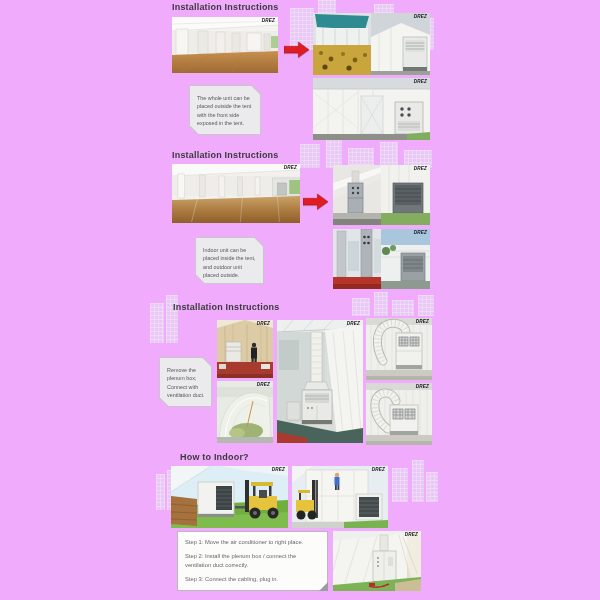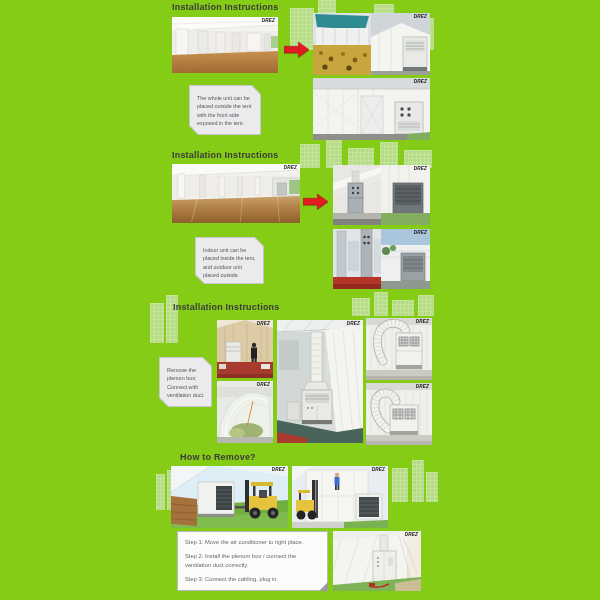--- a/index.html
+++ b/index.html
@@ -1,16 +1,16 @@
 <!DOCTYPE html>
 <html><head>
 <meta charset="utf-8">
 <style>
   html,body{margin:0;padding:0;background:#fff;}
-  .canvas{position:relative;width:600px;height:600px;background:#84cc16;overflow:hidden;
+  .canvas{position:relative;width:600px;height:600px;background:#f0abfc;overflow:hidden;
           font-family:"Liberation Sans",sans-serif;}
   .sec-title{position:absolute;font-size:9px;font-weight:bold;color:#3b3b3b;letter-spacing:.2px;z-index:3;}
   .photo{position:absolute;overflow:hidden;z-index:2;background:#f0f0ee;}
   .photo svg{display:block;width:100%;height:100%;}
   .logo{position:absolute;top:2px;right:3px;font-size:4.6px;font-weight:bold;font-style:italic;
         color:#15151a;letter-spacing:.2px;line-height:1;z-index:3;}
   .arrow{position:absolute;z-index:3;filter:drop-shadow(0 1px 0 rgba(0,0,0,.18));}
   .note{position:absolute;z-index:3;background:#c7c7cb;
         clip-path:polygon(0 0,calc(100% - 9px) 0,100% 9px,100% 100%,9px 100%,0 calc(100% - 9px));}
   .note-in{position:absolute;inset:1px;background:#ebebed;
@@ -422,21 +422,21 @@
         <line x1="46" y1="26" x2="46" y2="36" stroke="#6d7271" stroke-width=".5"></line>
         <rect x="24" y="48" width="28" height="4" fill="#a2a49f"></rect>
         <rect x="0" y="52" width="66" height="10" fill="#cbcbc4"></rect>
         <rect x="0" y="58" width="66" height="4" fill="#b5b5ad"></rect>
       </svg>
       <span class="logo">DREZ</span>
     </div>
   </div>
 
   <div>
-    <div class="sec-title" style="left:180px;top:452px;">How to Remove?</div>
+    <div class="sec-title" style="left:180px;top:452px;">How to Indoor?</div>
 
     <div class="photo" style="left:171px;top:466px;width:117px;height:62px;">
       <svg viewBox="0 0 117 62" preserveAspectRatio="none">
         <rect width="117" height="62" fill="#ddeef6"></rect>
         <polygon points="0,0 40,0 6,22 0,26" fill="#f2f6f6"></polygon>
         <polygon points="50,0 117,0 117,10 70,4" fill="#eef4f5"></polygon>
         <line x1="0" y1="26" x2="40" y2="0" stroke="#d4dfe2" stroke-width="1"></line>
         <polygon points="0,62 0,40 117,34 117,62" fill="#6fae3f"></polygon>
         <polygon points="0,62 0,52 117,46 117,62" fill="#7fbc4e"></polygon>
         <polygon points="0,58 0,30 26,33 26,60" fill="#a5713c"></polygon>

